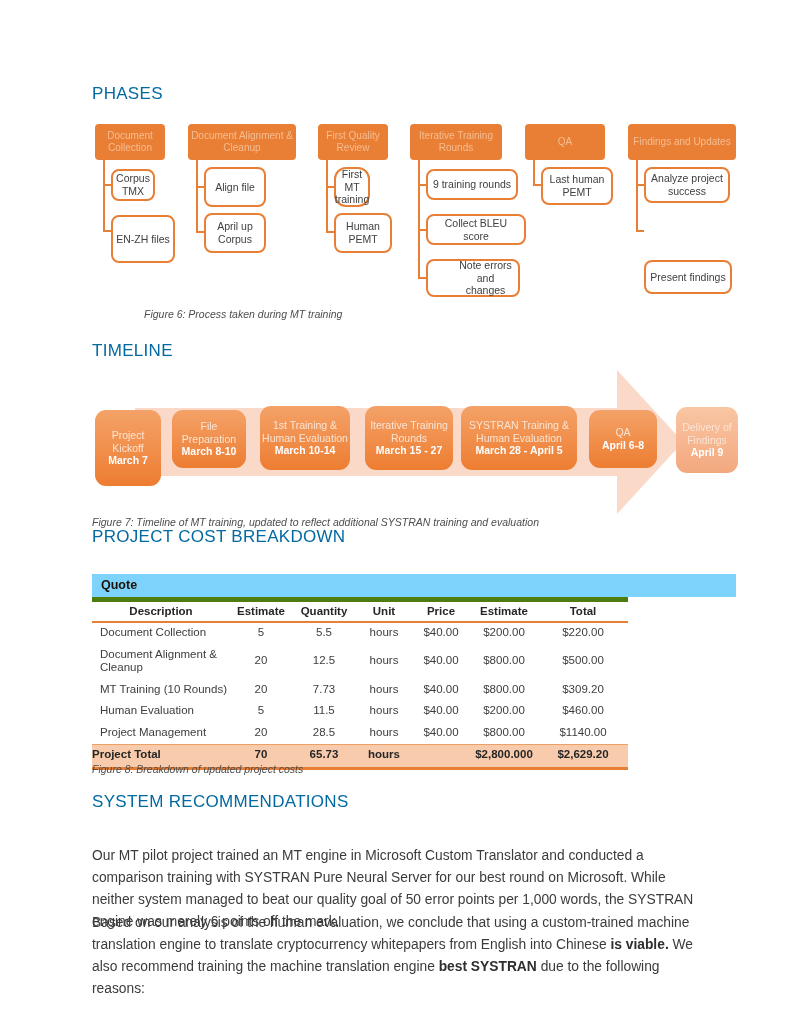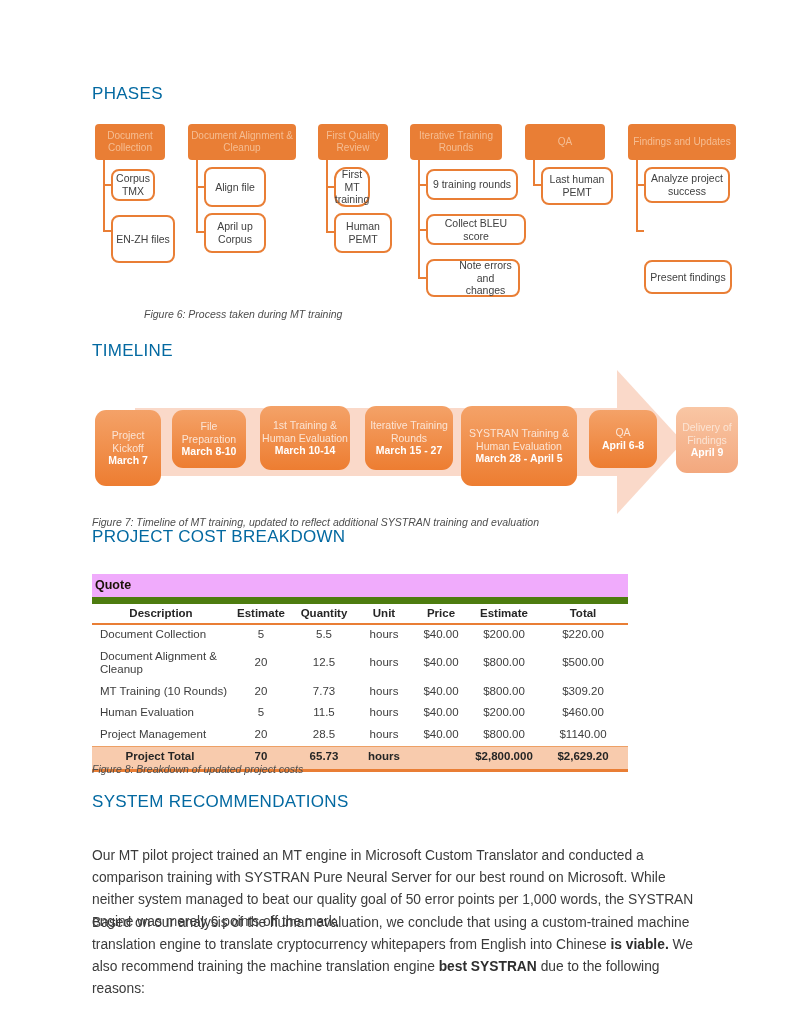--- a/index.html
+++ b/index.html
@@ -43,37 +43,37 @@
     position:absolute; border-radius:11px;
     background:linear-gradient(180deg,#F4A268 0%,#ED7D31 100%);
     color:#FBE4D4; font-size:10.5px; line-height:1.22; text-align:center;
     display:flex; flex-direction:column; align-items:center; justify-content:center; padding:3px 2px;
   }
   .tl-box.light { background:linear-gradient(180deg,#F9C6A4 0%,#F3A87E 100%); }
   .tl-box .tl-date { font-weight:bold; color:#ffffff; }
 
   
   .quote-bar {
-    position:absolute; left:92px; top:574px; width:536px; height:23px;
-    background:#f0abfc; color:#1C1208; font-size:12.5px; font-weight:bold;
-    line-height:23px; padding-left:3px;
+    position:absolute; left:92px; top:574px; width:644px; height:23px;
+    background:#7dd3fc; color:#1C1208; font-size:12.5px; font-weight:bold;
+    line-height:23px; padding-left:9px;
   }
   .cost-table-wrap { position:absolute; left:92px; top:597px; width:536px; }
   table.cost { border-collapse:collapse; width:536px; table-layout:fixed; font-size:11.5px; color:#3D3D3D; }
   table.cost th {
     font-weight:bold; color:#262626; text-align:center; padding:3px 2px 4px;
-    border-top:7px solid #4d7c0f; border-bottom:2px solid #E97E35; font-size:11.5px;
+    border-top:5px solid #4d7c0f; border-bottom:2px solid #E97E35; font-size:11.5px;
   }
   table.cost td { text-align:center; padding:3px 2px 5px; line-height:1.18; vertical-align:middle; }
   table.cost td.desc { text-align:left; padding-left:8px; }
   table.cost tr.total td {
     background:#F8CBAD; font-weight:bold; color:#262626;
     border-top:1px solid #EDA066; border-bottom:3px solid #E97E35;
   }
-  table.cost tr.total td.desc { text-align:center; padding-left:0; }
+  table.cost tr.total td.desc { padding-left:0; }
 
   
   .body-para {
     position:absolute; left:92px; width:618px; font-size:13.8px; line-height:22px; color:#3B3B3B;
   }
   .body-para b { font-weight:bold; color:#2E2E2E; }
 </style>
 </head>
 <body>
 
@@ -143,21 +143,21 @@
       <span class="tl-date">March 8-10</span>
     </div>
     <div class="tl-box" style="left:260px; top:406px; width:90px; height:64px;">
       <span>1st Training &amp; Human Evaluation</span>
       <span class="tl-date">March 10-14</span>
     </div>
     <div class="tl-box" style="left:365px; top:406px; width:88px; height:64px;">
       <span>Iterative Training Rounds</span>
       <span class="tl-date">March 15 - 27</span>
     </div>
-    <div class="tl-box" style="left:461px; top:406px; width:116px; height:80px;">
+    <div class="tl-box" style="left:461px; top:406px; width:116px; height:64px;">
       <span>SYSTRAN Training &amp; Human Evaluation</span>
       <span class="tl-date">March 28 - April 5</span>
     </div>
     <div class="tl-box" style="left:589px; top:410px; width:68px; height:58px;">
       <span>QA</span>
       <span class="tl-date">April 6-8</span>
     </div>
     <div class="tl-box light" style="left:676px; top:407px; width:62px; height:66px;">
       <span>Delivery of Findings</span>
       <span class="tl-date">April 9</span>

